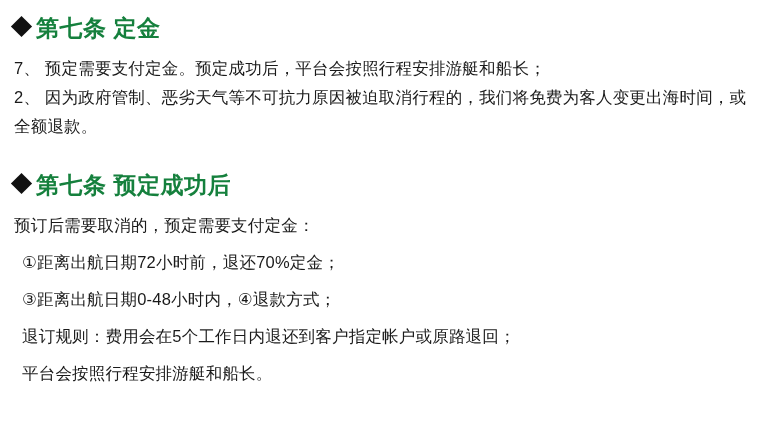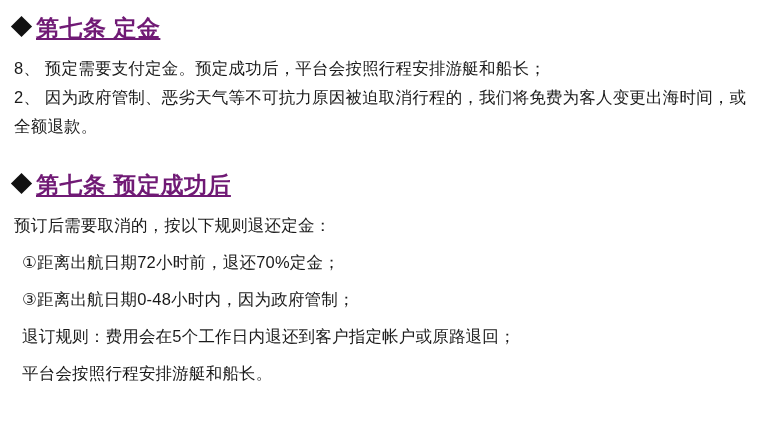--- a/index.html
+++ b/index.html
@@ -23,24 +23,23 @@
   }
   .section {
     margin: 0;
   }
   .section-heading {
     display: flex;
     align-items: baseline;
     font-size: 23px;
     font-weight: bold;
     letter-spacing: 0.5px;
-    color: #701a75;
+    color: #15803d;
     margin: 0 0 4px 0;
     line-height: 1.4;
-    text-decoration: underline;
   }
   .diamond-icon {
     display: inline-block;
     width: 15px;
     height: 15px;
     background: #111111;
     transform: rotate(45deg);
     margin-right: 7px;
     position: relative;
     top: -2px;
@@ -77,32 +76,32 @@
 <body>
 
 <div class="page">
 
   <div class="section section-one">
     <div class="section-heading">
       <span class="diamond-icon"></span>
       <span class="heading-text">第七条 定金</span>
     </div>
     <div class="body-block">
-      <p class="para">8、 预定需要支付定金。预定成功后，平台会按照行程安排游艇和船长；</p>
+      <p class="para">7、 预定需要支付定金。预定成功后，平台会按照行程安排游艇和船长；</p>
       <p class="para">2、 因为政府管制、恶劣天气等不可抗力原因被迫取消行程的，我们将免费为客人变更出海时间，或全额退款。</p>
     </div>
   </div>
 
   <div class="section section-two">
     <div class="section-heading">
       <span class="diamond-icon"></span>
       <span class="heading-text">第七条 预定成功后</span>
     </div>
     <div class="body-block">
-      <p class="para">预订后需要取消的，按以下规则退还定金：</p>
+      <p class="para">预订后需要取消的，预定需要支付定金：</p>
       <p class="list-line">①距离出航日期72小时前，退还70%定金；</p>
-      <p class="list-line">③距离出航日期0-48小时内，因为政府管制；</p>
+      <p class="list-line">③距离出航日期0-48小时内，④退款方式；</p>
       <p class="list-line">退订规则：费用会在5个工作日内退还到客户指定帐户或原路退回；</p>
       <p class="list-line">平台会按照行程安排游艇和船长。</p>
     </div>
   </div>
 
 </div>
 
 </body></html>

